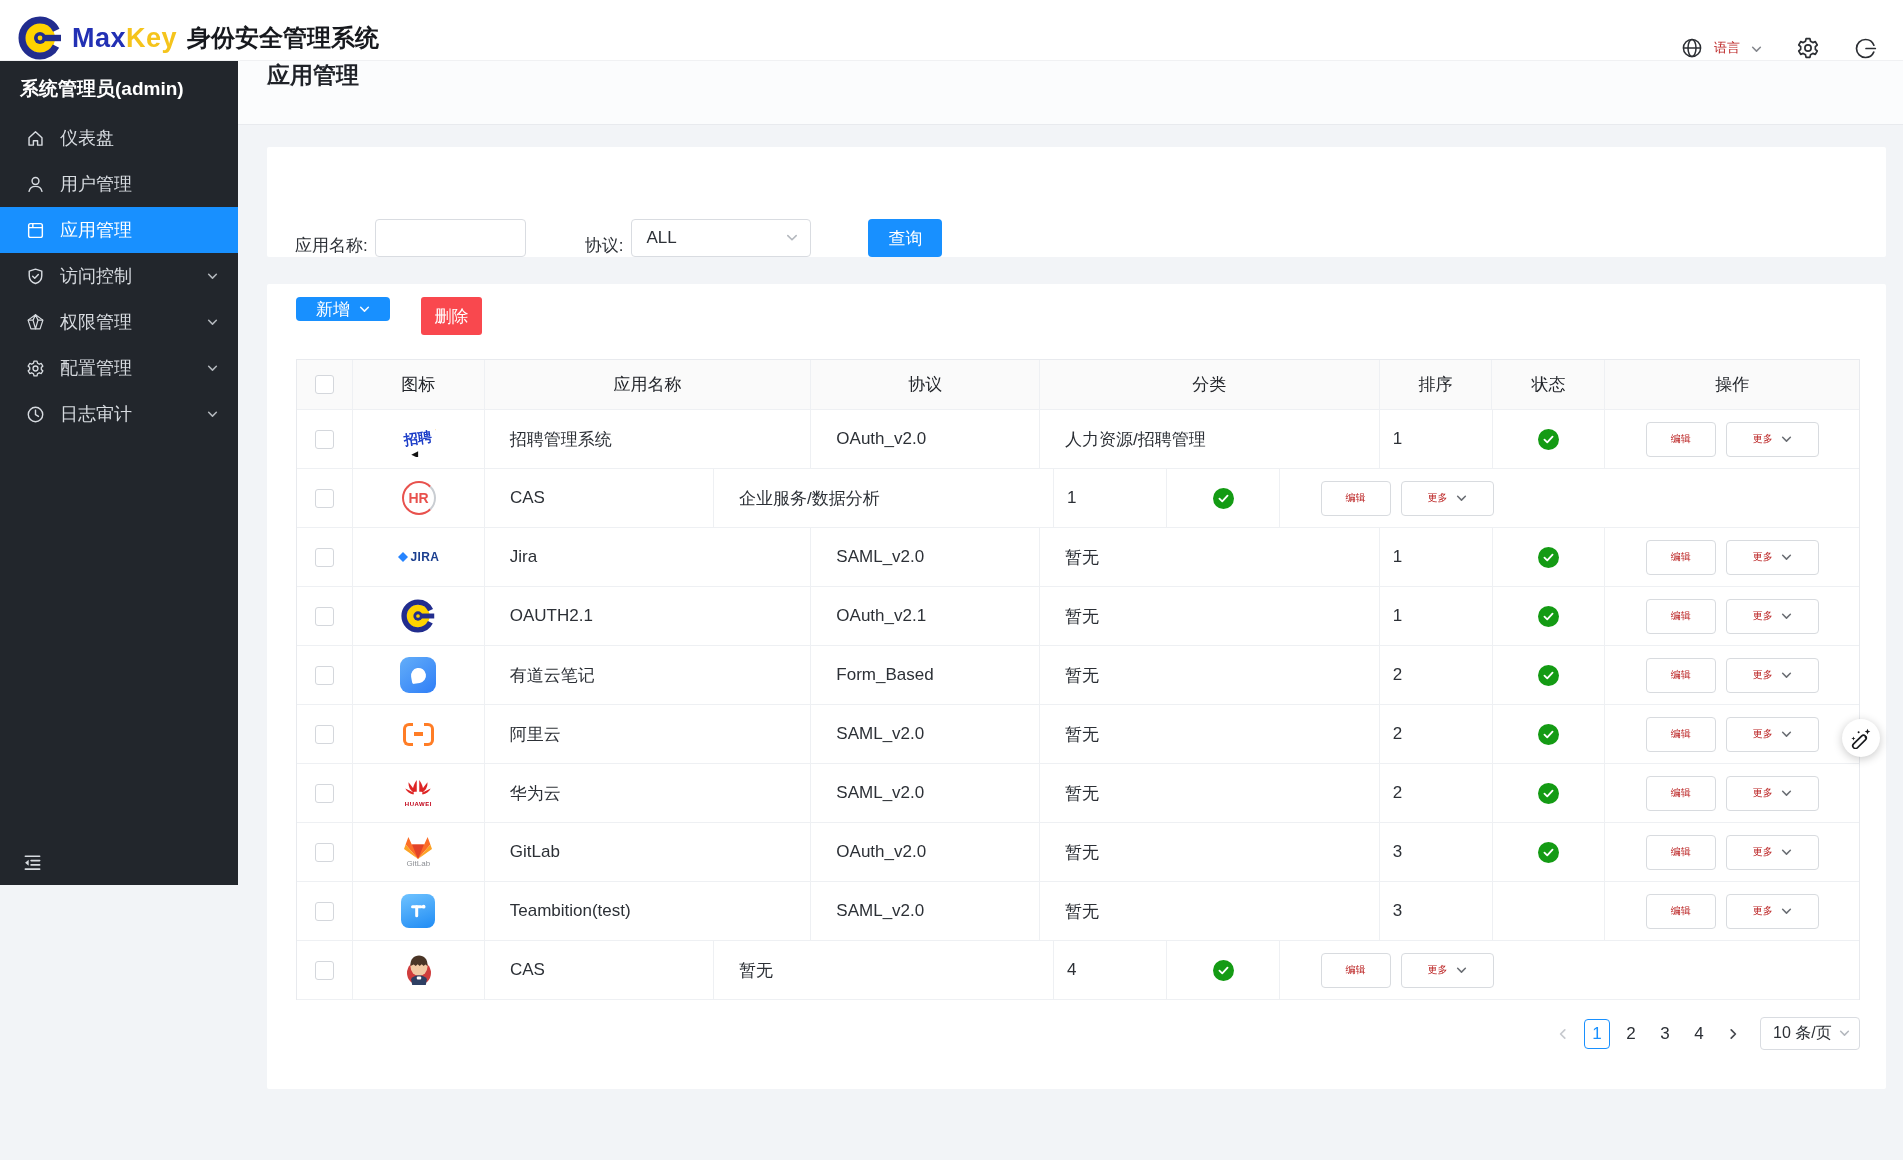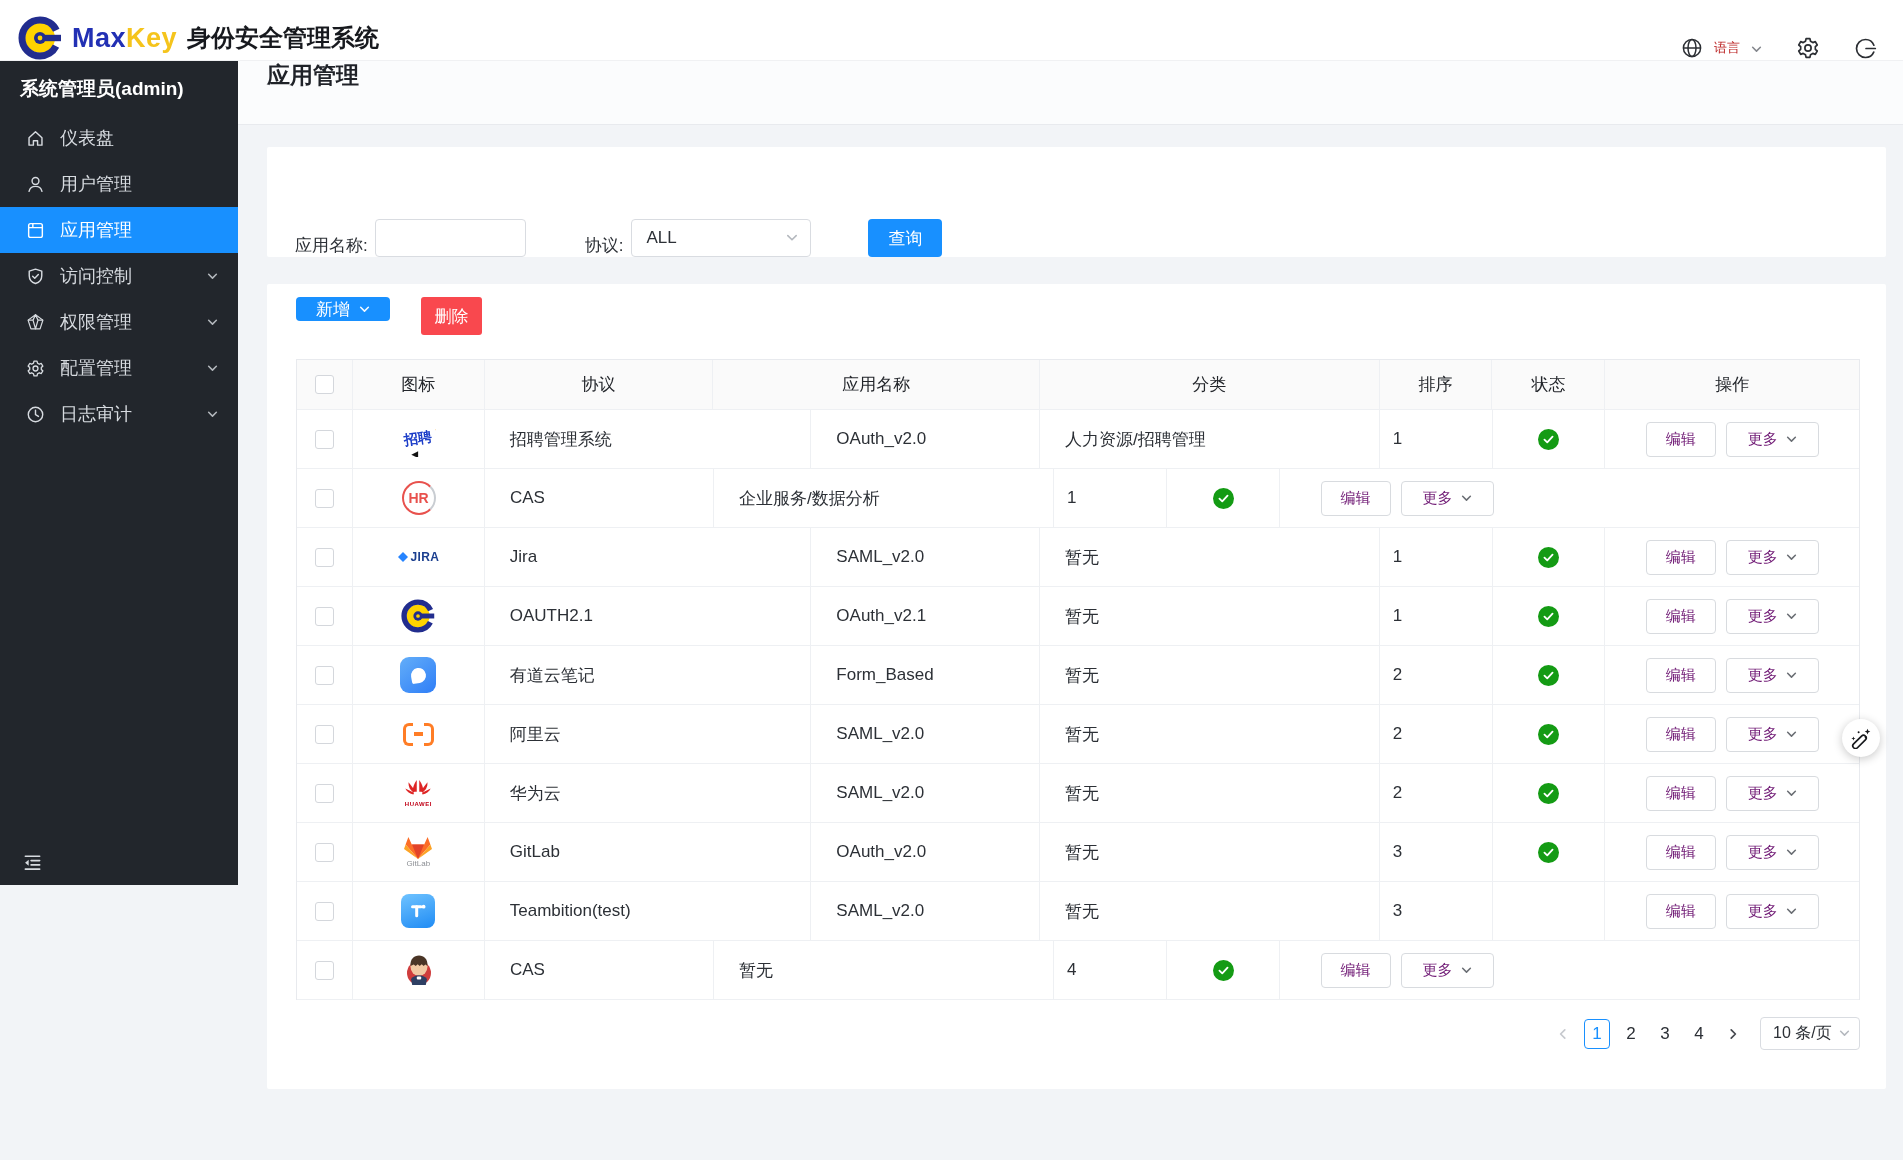--- a/index.html
+++ b/index.html
@@ -61,21 +61,21 @@
   .trow .cell{display:flex;align-items:center;font-size:17px;color:#2c3036;border-right:1px solid #eef0f3;justify-content:center}
   .trow .cell:last-child{border-right:none}
   .thead{background:#fafafa;height:50px}
   .thead .cell{color:#23262b;font-weight:500}
   .brow{height:59px}
   .c0{width:56px}.c1{width:132px}.c2{width:327px}.c3{width:229px}.c4{width:340px}.c5{width:113px}.c6{width:113px}.c7{width:254px}
   .cell.pl{justify-content:flex-start;padding-left:25px}
   .cell.pl-s{justify-content:flex-start;padding-left:13px}
   .cb{width:19px;height:19px;border:1.5px solid #d4d7dc;border-radius:3px;background:#fff;cursor:pointer;flex:0 0 auto}
   .status-ok{width:21px;height:21px;border-radius:50%;background:var(--success,#149b14);display:flex;align-items:center;justify-content:center}
-  .btn-plain{height:35px;border:1px solid #d8dbdf;border-radius:4px;background:#fff;font-size:15px;color:#701a75;
+  .btn-plain{height:35px;border:1px solid #d8dbdf;border-radius:4px;background:#fff;font-size:10px;color:#b91c1c;
     display:inline-flex;align-items:center;justify-content:center;cursor:pointer;font-family:Liberation Sans, sans-serif}
   .edit-btn{width:70px}
   .more-btn{width:93px;gap:8px}
   .more-btn .chev{color:#6a6e74;opacity:1}
   .ops{gap:10px}
   
   .pager{display:flex;align-items:center;justify-content:flex-end;margin-top:17px;gap:8px;font-size:17px}
   .pg-item{min-width:26px;height:30px;display:flex;align-items:center;justify-content:center;cursor:pointer;border-radius:4px;color:#2c3036;padding:0 3px}
   .pg-item.active{border:1px solid var(--accent,#1890ff);color:var(--accent,#1890ff);background:#fff}
   .pg-prev{color:#c6c9ce}
@@ -292,22 +292,22 @@
       </button>
       <button class="del-btn">删除</button>
     </div>
 
     <div class="tbl" id="app-table">
         <div class="trow thead">
           <div class="cell c0">
             <span class="cb"></span>
           </div>
           <div class="cell c1">图标</div>
+          <div class="cell c2">应用名称</div>
           <div class="cell c3">协议</div>
-          <div class="cell c2">应用名称</div>
           <div class="cell c4">分类</div>
           <div class="cell c5">排序</div>
           <div class="cell c6">状态</div>
           <div class="cell c7">操作</div>
         </div>
         <div class="trow brow">
           <div class="cell c0">
             <span class="cb"></span>
           </div>
           <div class="cell c1">

